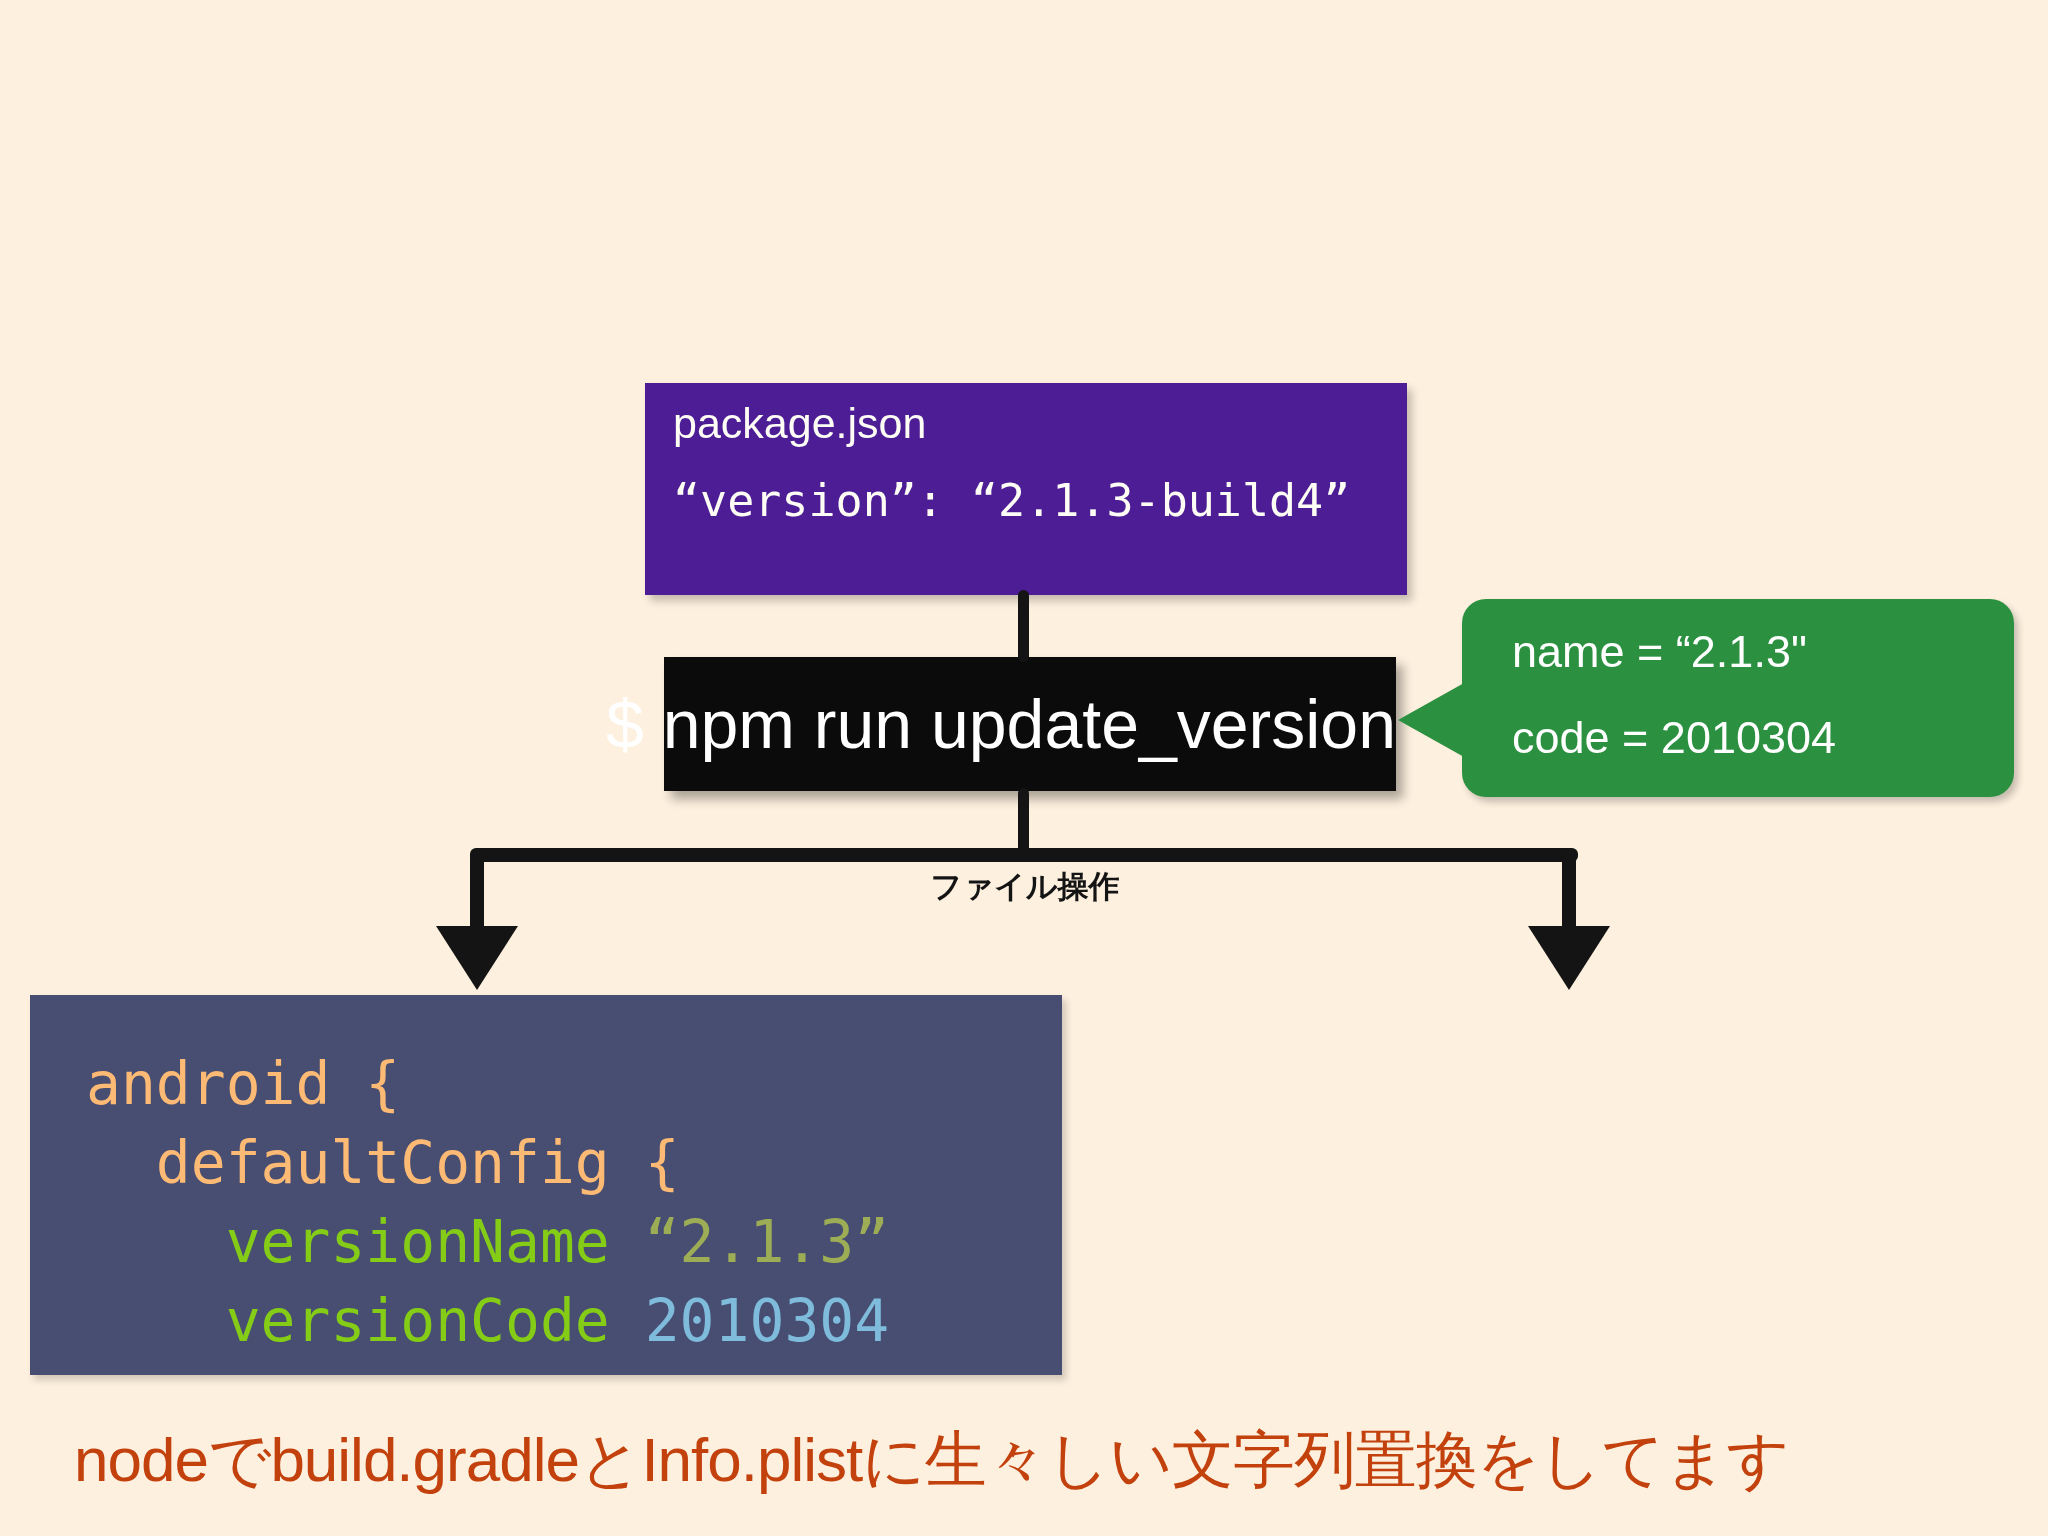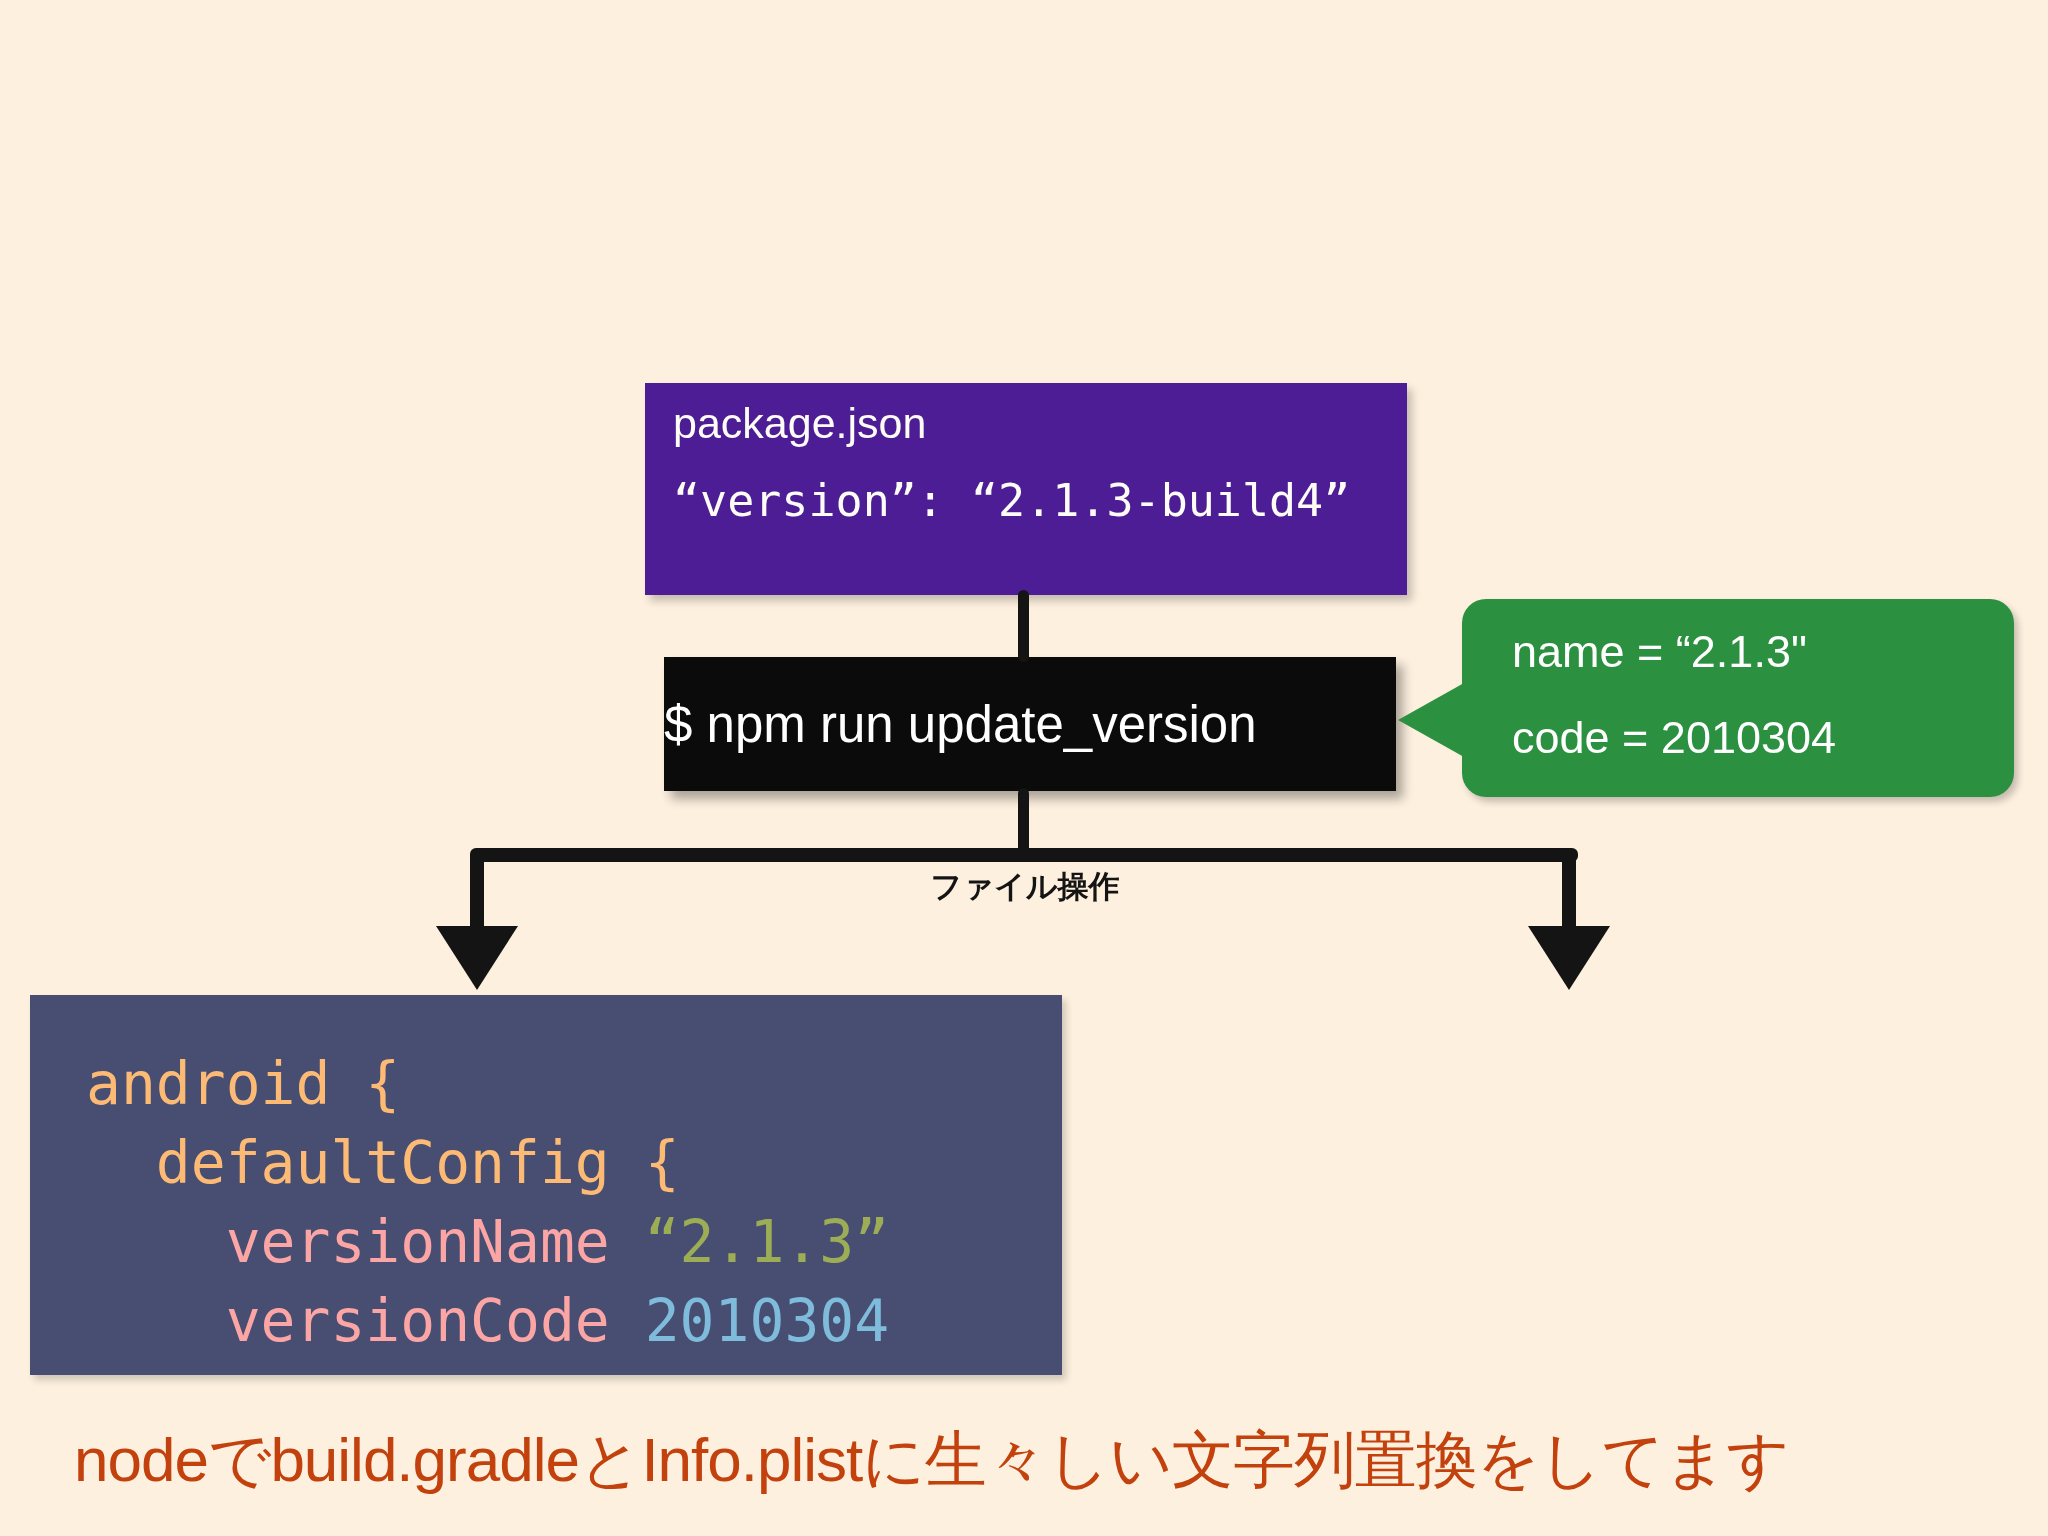--- a/index.html
+++ b/index.html
@@ -21,22 +21,22 @@
   }
   .pkg-label{padding:16px 0 0 28px;font-size:43px;}
   .pkg-code{
     padding-left:28px;margin-top:26px;
     font-family:"DejaVu Sans Mono",monospace;font-size:45px;white-space:nowrap;
   }
   
   .box-black{
     position:absolute;left:664px;top:657px;width:732px;height:134px;
     background:#0b0b0b;color:#ffffff;
-    display:flex;align-items:center;justify-content:flex-start;
-    font-size:51px;white-space:nowrap;
+    display:flex;align-items:center;justify-content:flex-end;
+    font-size:68px;white-space:nowrap;
     box-shadow:7px 8px 10px rgba(0,0,0,0.32);
   }
   
   .bubble{
     position:absolute;left:1462px;top:599px;width:552px;height:198px;
     background:#2b9140;color:#ffffff;border-radius:24px;
     box-shadow:4px 5px 7px rgba(0,0,0,0.22);
     font-size:45px;line-height:86px;padding-left:50px;box-sizing:border-box;
     padding-top:10px;white-space:nowrap;
   }
@@ -66,21 +66,21 @@
     position:absolute;left:30px;top:995px;width:1032px;height:380px;
     background:#474e72;box-sizing:border-box;
     box-shadow:4px 5px 7px rgba(0,0,0,0.18);
   }
   .code{
     margin:0;padding:50px 0 0 56px;
     font-family:"DejaVu Sans Mono",monospace;
     font-size:58px;line-height:79px;white-space:pre;
   }
   .c-def{color:#fdba74;}
-  .c-key{color:#fca5a5;}
+  .c-key{color:#84cc16;}
   .c-str{color:#9cad55;}
   .c-num{color:#7fbcdc;}
   
   .panel{
     position:absolute;left:1207px;top:985px;width:750px;height:385px;
     background:#fcfcfc;box-shadow:4px 5px 8px rgba(0,0,0,0.14);
     color:#1a1a1a;
   }
   .xrow{position:absolute;left:38px;width:678px;height:116px;display:flex;align-items:center;}
   .xrow1{top:66px;}

